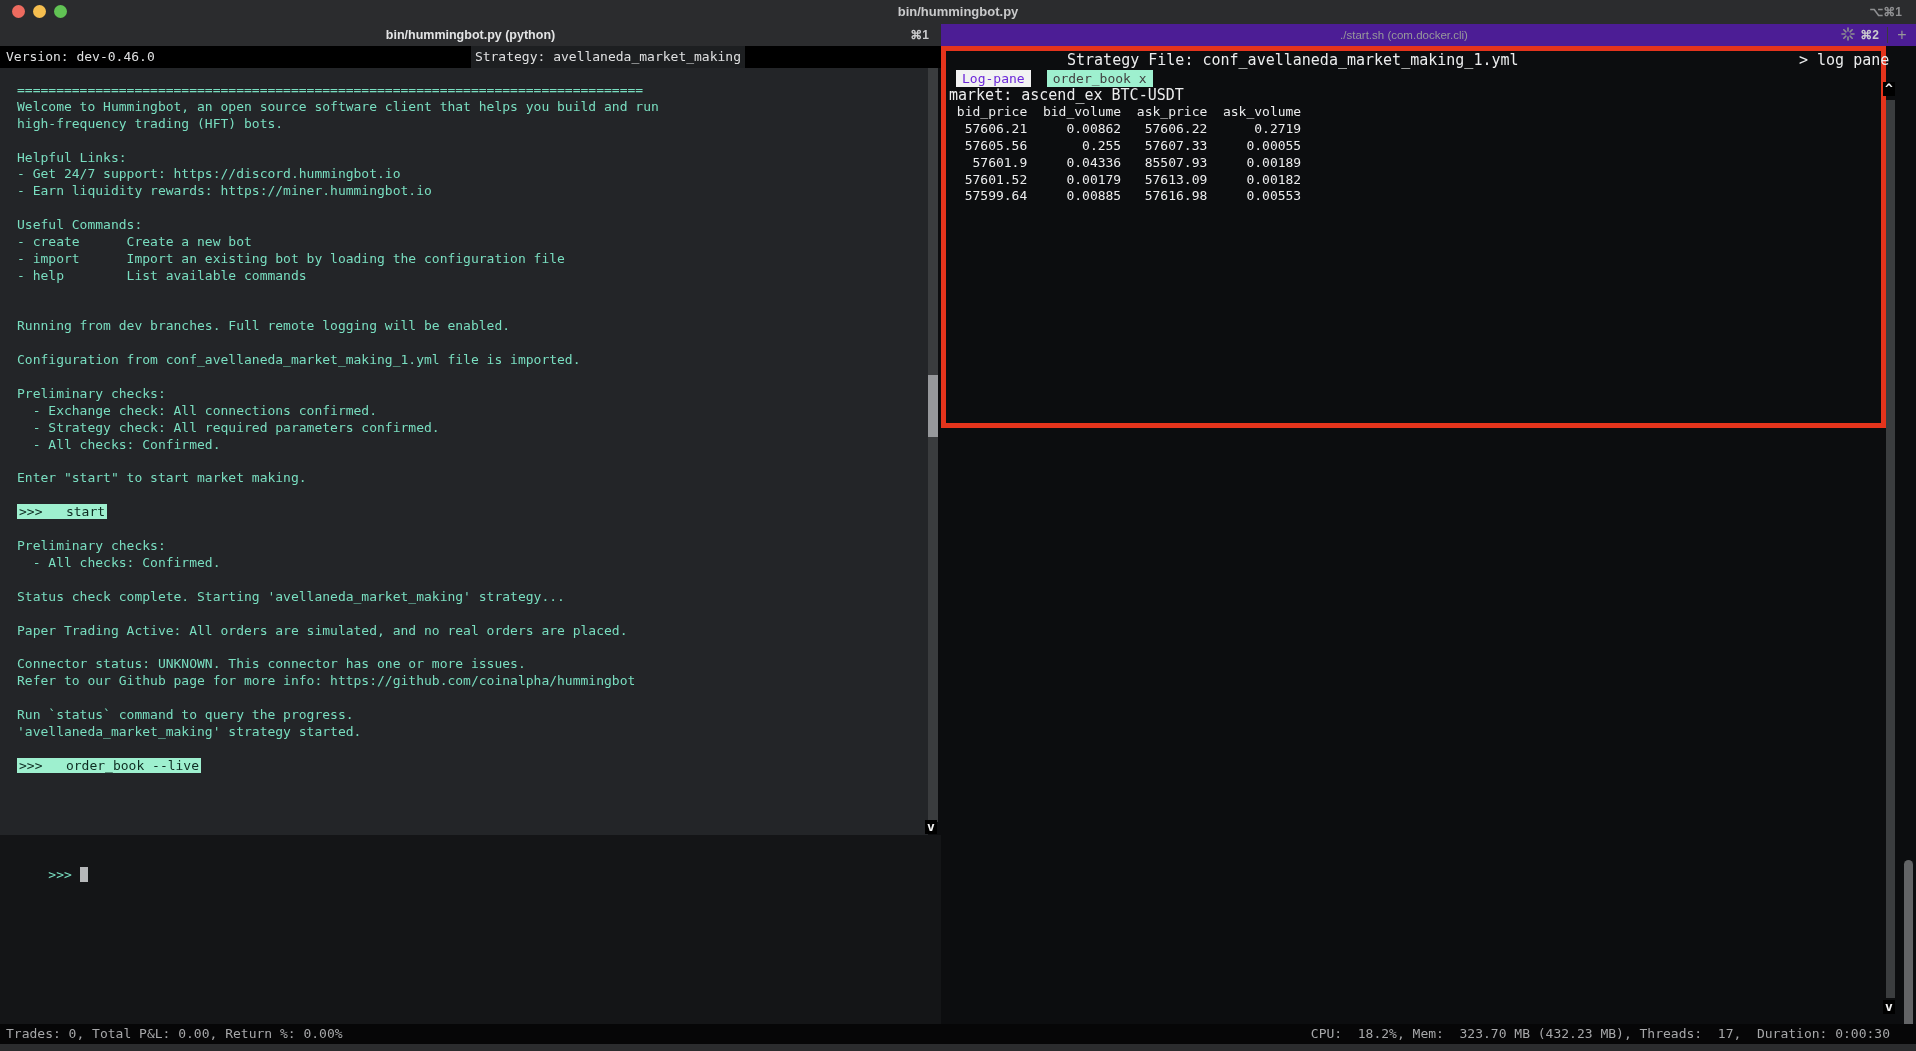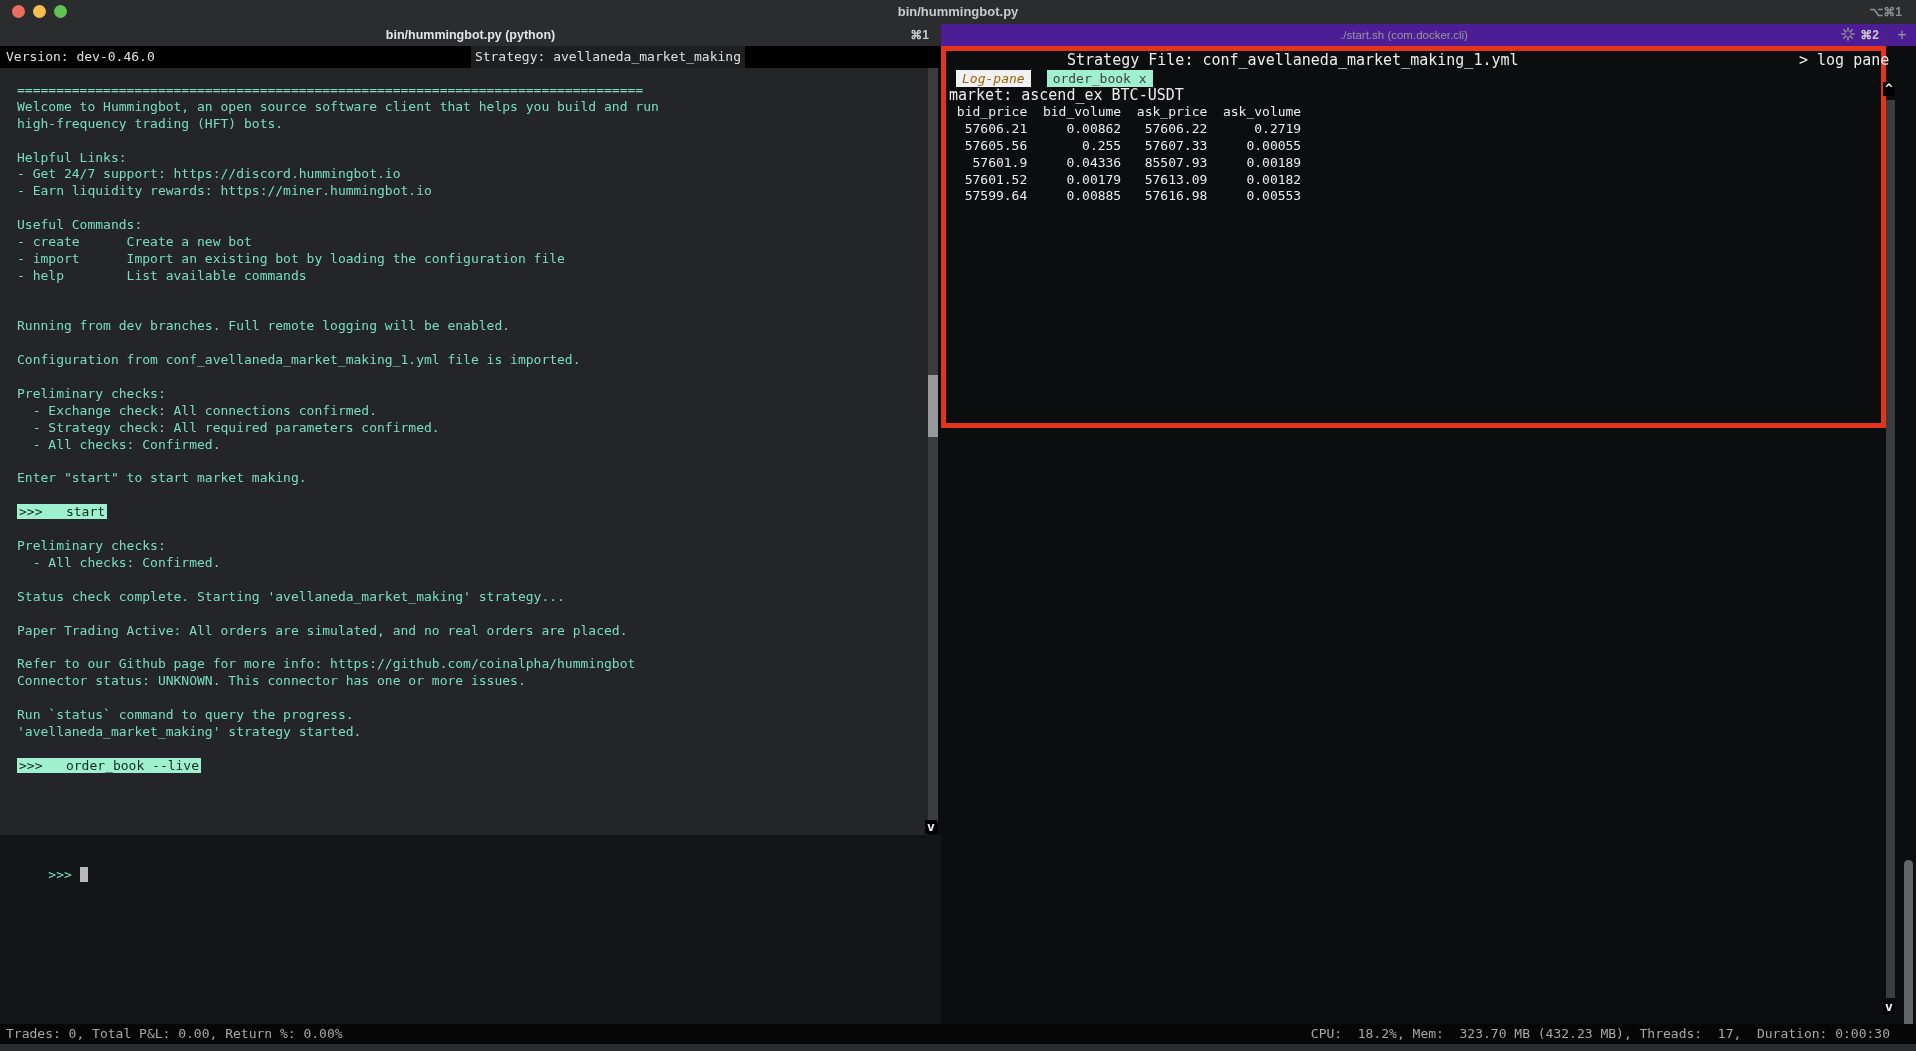--- a/index.html
+++ b/index.html
@@ -56,21 +56,21 @@
   .lp-input .prompt-row{position:absolute;left:17px;top:14px;height:17px;line-height:17px;white-space:pre;}
   .cursor{display:inline-block;width:8px;height:15px;background:#b6b8ba;vertical-align:text-bottom;margin-left:8px;}
 
   
   .red-box{left:941px;top:46px;width:935px;height:372px;border:5px solid #e5341c;background:#0c0d0f;}
   .rp-text{color:#ecedee;font-size:15px;white-space:pre;}
   .rp-strategy{left:1067px;top:52px;height:17px;line-height:17px;}
   .rp-logpane{left:1799px;top:52px;height:17px;line-height:17px;}
   .rp-tabs{left:956px;top:70px;height:17px;display:flex;gap:16px;}
   .rp-tab{font-size:13px;line-height:17px;padding:0 6px;white-space:pre;}
-  .rp-tab.active-white{background:#f2f2f2;color:#a16207;font-style:italic;}
+  .rp-tab.active-white{background:#f2f2f2;color:#6d28d9;}
   .rp-tab.active-mint{background:#9ef0cf;color:#404040;}
   .rp-market{left:949px;top:87px;height:17px;line-height:17px;}
   .rp-table{left:949px;top:104px;}
   .rp-table .line{height:16.9px;line-height:16.9px;white-space:pre;color:#ecedee;font-size:13px;text-align:right;}
 
   .rp-scroll-track{left:1886px;top:100px;width:9px;height:898px;background:#3b3d3f;}
   .rp-up{left:1883px;top:82px;}
   .rp-down{left:1883px;top:1000px;}
 
   .mac-scroll-thumb{left:1904px;top:860px;width:9px;height:186px;background:#737476;border-radius:5px;opacity:.85;}
@@ -157,22 +157,22 @@
     <div class="line">&nbsp;</div>
     <div class="line"><span class="hl">&gt;&gt;&gt;   start</span></div>
     <div class="line">&nbsp;</div>
     <div class="line">Preliminary checks:</div>
     <div class="line">  - All checks: Confirmed.</div>
     <div class="line">&nbsp;</div>
     <div class="line">Status check complete. Starting 'avellaneda_market_making' strategy...</div>
     <div class="line">&nbsp;</div>
     <div class="line">Paper Trading Active: All orders are simulated, and no real orders are placed.</div>
     <div class="line">&nbsp;</div>
+    <div class="line">Connector status: UNKNOWN. This connector has one or more issues.</div>
     <div class="line">Refer to our Github page for more info: https://github.com/coinalpha/hummingbot</div>
-    <div class="line">Connector status: UNKNOWN. This connector has one or more issues.</div>
     <div class="line">&nbsp;</div>
     <div class="line">Run `status` command to query the progress.</div>
     <div class="line">'avellaneda_market_making' strategy started.</div>
     <div class="line">&nbsp;</div>
     <div class="line"><span class="hl">&gt;&gt;&gt;   order_book --live</span></div>
   </div>
 
 <div class="abs lp-scroll-track"></div>
 <div class="abs lp-scroll-thumb"></div>
 <div class="abs lp-down scroll-glyph">v</div>

